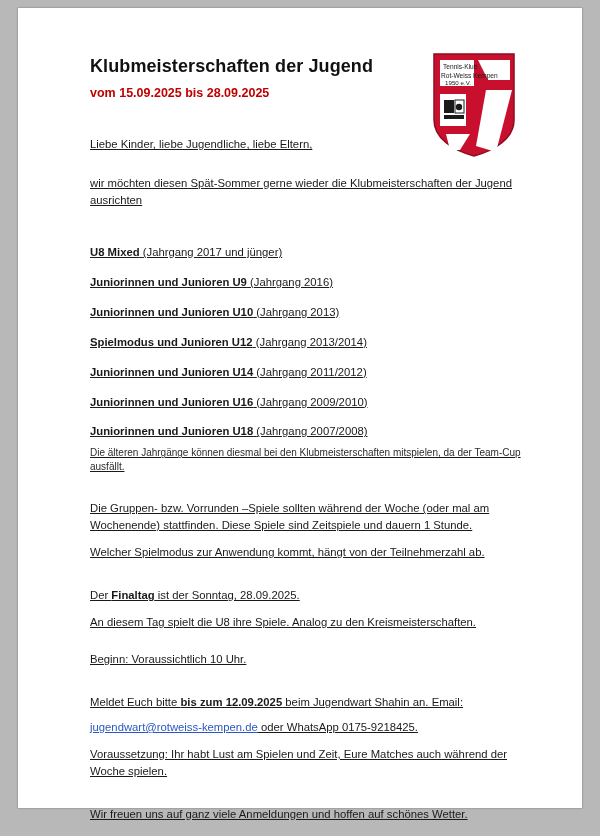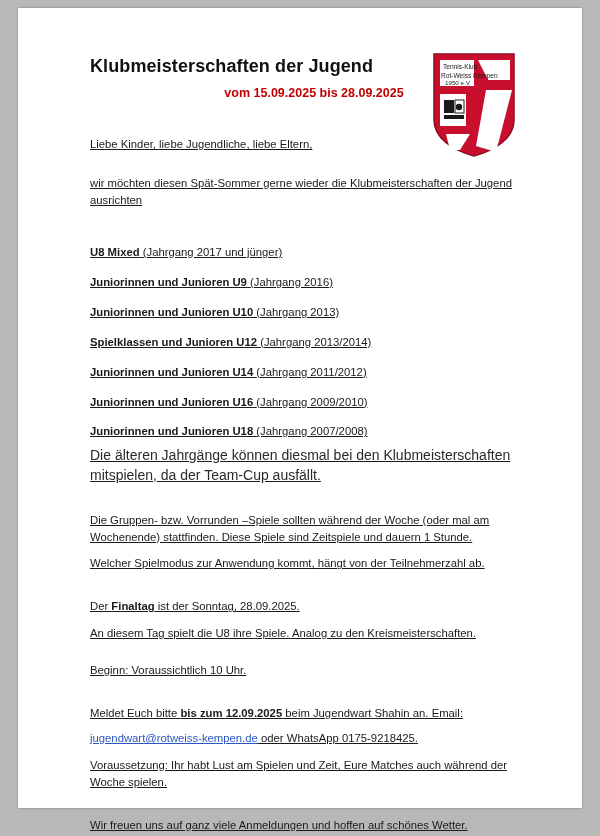--- a/index.html
+++ b/index.html
@@ -31,21 +31,20 @@
     font-weight: bold;
     color: #111111;
     letter-spacing: 0.1px;
     margin: 10px 0 0 28px;
   }
   .doc-subtitle {
     font-size: 12.5px;
     font-weight: bold;
     color: #c00000;
     margin: 9px 0 0 28px;
-    text-align: center;
   }
   .logo {
     position: absolute;
     right: 16px;
     top: -6px;
     width: 96px;
     height: 106px;
   }
   .body-text {
     margin-top: 10px;
@@ -65,21 +64,21 @@
   .sp-8 { height: 8px; }
   .cls-line {
     margin: 8px 0 0 28px;
     font-size: 11.3px;
     line-height: 1.5;
     padding: 5px 0 0 0;
   }
   .cls-line b { font-weight: bold; }
   .small-note {
     margin: 6px 0 0 28px;
-    font-size: 14px;
+    font-size: 10px;
     color: #2a2a2a;
     line-height: 1.4;
   }
   .link {
     color: #2b57c4;
     text-decoration: underline;
   }
   b { font-weight: bold; }
 </style>
 </head>
@@ -131,21 +130,21 @@
     </div>
     <div class="cls-line">
       <b>Juniorinnen und Junioren U9</b>
       <span>(Jahrgang 2016)</span>
     </div>
     <div class="cls-line">
       <b>Juniorinnen und Junioren U10</b>
       <span>(Jahrgang 2013)</span>
     </div>
     <div class="cls-line">
-      <b>Spielklassen und Junioren U12</b>
+      <b>Spielmodus und Junioren U12</b>
       <span>(Jahrgang 2013/2014)</span>
     </div>
     <div class="cls-line">
       <b>Juniorinnen und Junioren U14</b>
       <span>(Jahrgang 2011/2012)</span>
     </div>
     <div class="cls-line">
       <b>Juniorinnen und Junioren U16</b>
       <span>(Jahrgang 2009/2010)</span>
     </div>

